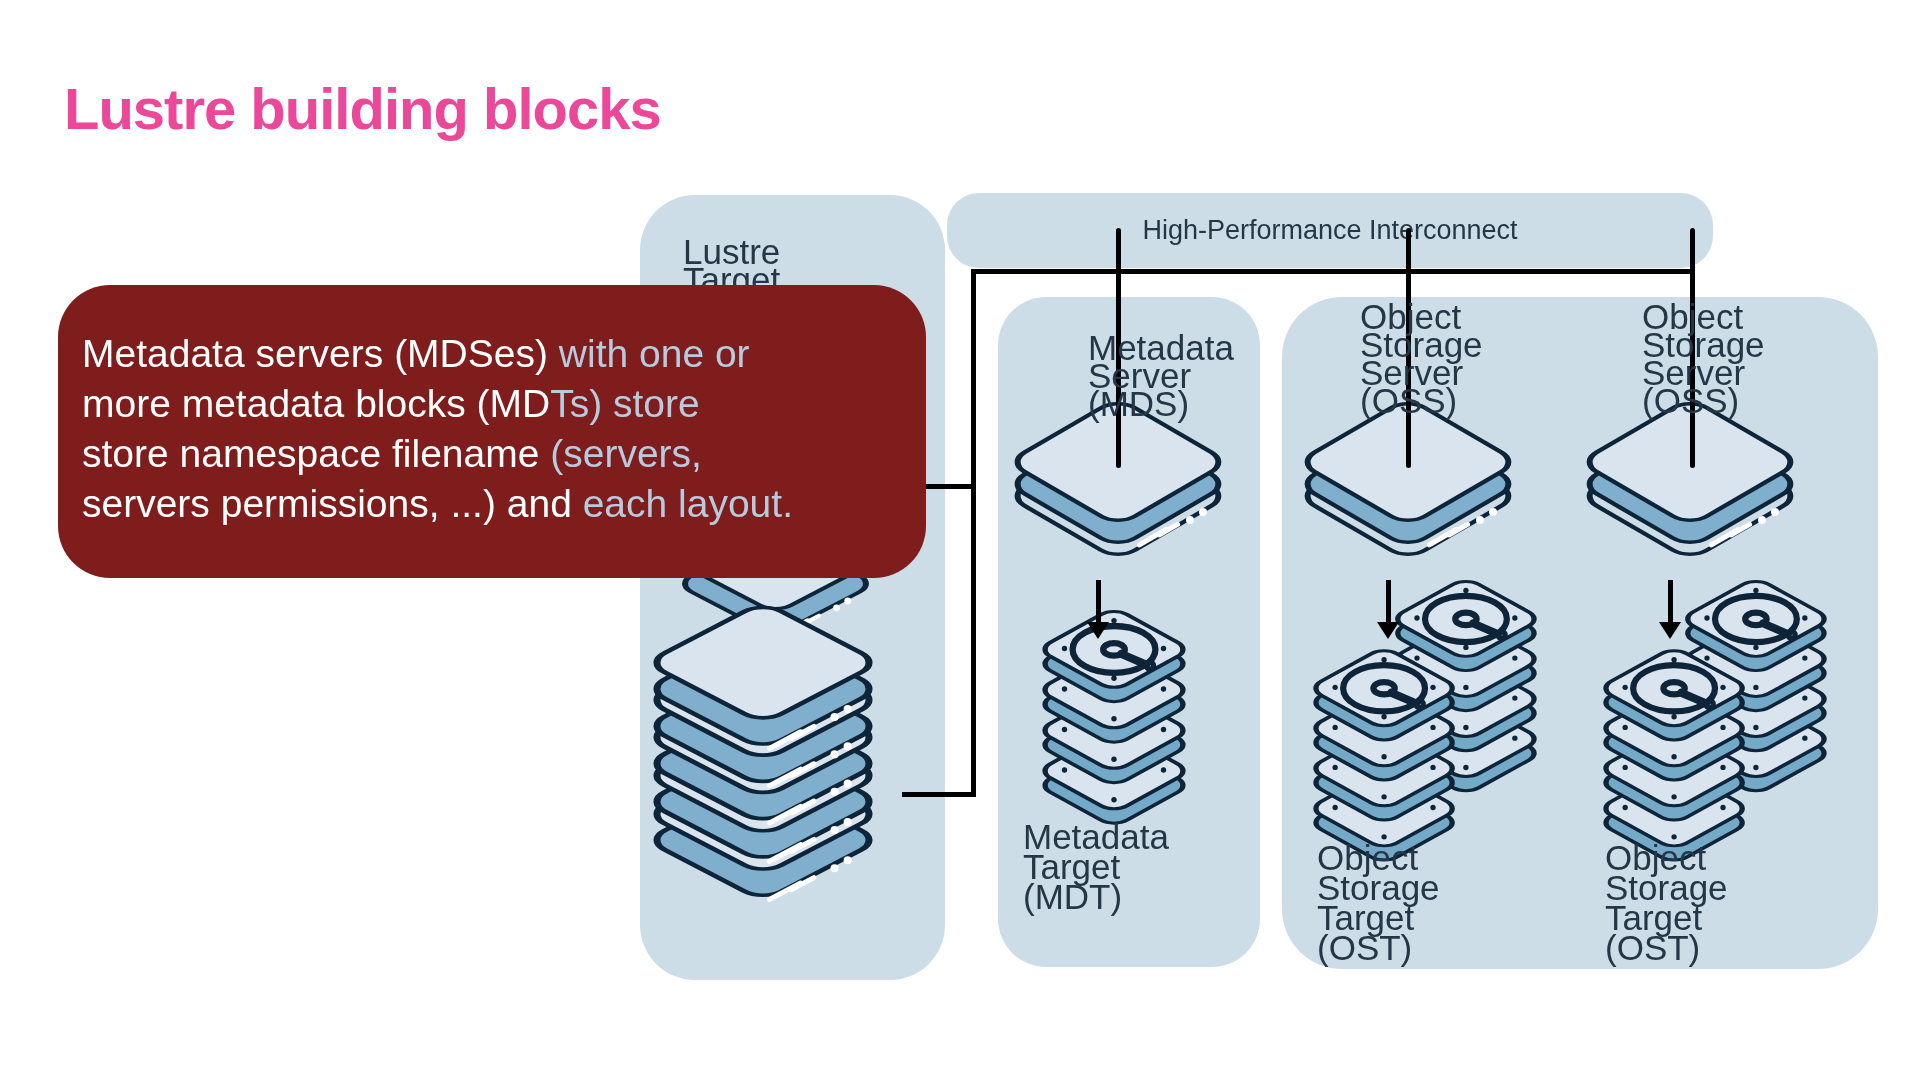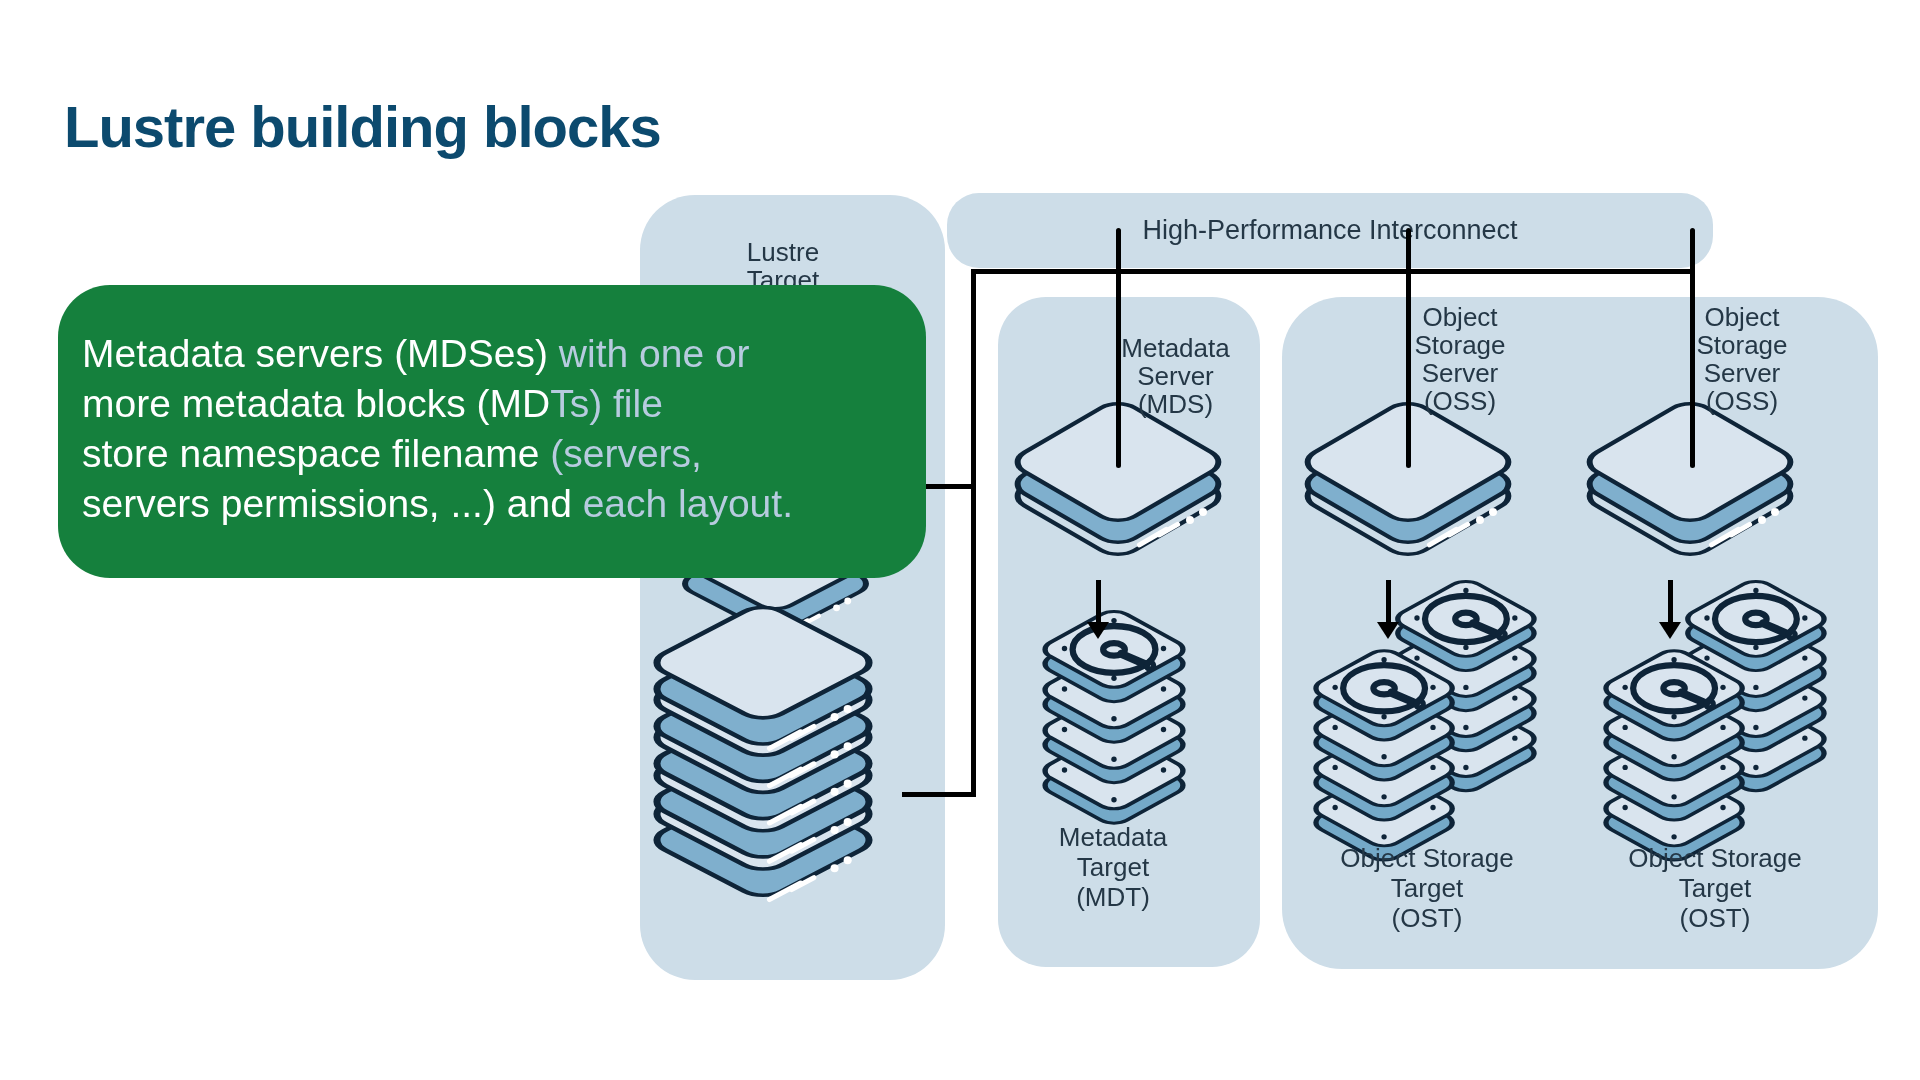--- a/index.html
+++ b/index.html
@@ -1,47 +1,47 @@
 <!DOCTYPE html>
 <html><head>
 <meta charset="utf-8">
 <style>
   html,body{margin:0;padding:0;background:#ffffff;font-family:"Liberation Sans",sans-serif;}
   .stage{position:relative;width:1920px;height:1080px;overflow:hidden;background:#ffffff;}
 
-  .title{position:absolute;left:64px;top:54px;font-size:58px;font-weight:bold;
-         letter-spacing:-1px;color:#0c4a6e;z-index:4;}
+  .title{position:absolute;left:64px;top:36px;font-size:58px;font-weight:bold;
+         letter-spacing:-1px;color:#ec4899;z-index:4;}
 
   
   .panel{position:absolute;background:#cdddE8;z-index:1;}
   .clients-panel{left:640px;top:195px;width:305px;height:785px;border-radius:55px;}
   .bar{left:947px;top:193px;width:766px;height:75px;border-radius:32px;
        display:flex;align-items:center;justify-content:center;}
   .mds-panel{left:998px;top:297px;width:262px;height:670px;border-radius:48px;}
   .oss-panel{left:1282px;top:297px;width:596px;height:672px;border-radius:60px;}
 
   
   .line{position:absolute;background:#000;z-index:3;}
   .cap{border-radius:3px;}
 
   
-  .lbl{position:absolute;color:#243746;font-size:26px;line-height:28px;text-align:center;z-index:4;}
+  .lbl{position:absolute;color:#243746;font-size:35px;line-height:28px;text-align:left;z-index:4;}
   .lbl span{display:block;}
   .bar-label{position:relative;color:#243746;font-size:27px;z-index:4;}
   .tlbl{line-height:30px;}
 
   
   .arrow{position:absolute;width:5px;height:44px;background:#000;z-index:3;}
   .arrow::after{content:"";position:absolute;left:-9px;top:42px;width:0;height:0;
      border-left:11px solid transparent;border-right:11px solid transparent;border-top:17px solid #000;}
 
   .icon{position:absolute;z-index:2;}
 
   
-  .callout{position:absolute;left:58px;top:285px;width:868px;height:293px;background:#15803d;
+  .callout{position:absolute;left:58px;top:285px;width:868px;height:293px;background:#7f1d1d;
            border-radius:52px;z-index:5;box-sizing:border-box;padding:44px 0 0 24px;}
   .callout p{margin:0;font-size:39px;line-height:50px;width:810px;}
   .callout .b{color:#ffffff;}
   .callout .m{color:#b7cbdf;}
 </style>
 </head>
 <body>
 
 <svg width="0" height="0" style="position:absolute">
   <defs>
@@ -199,19 +199,19 @@
   </div>
   <div class="lbl tlbl" style="left:1605px;top:843px;width:220px;">
     <span>Object Storage</span>
     <span>Target</span>
     <span>(OST)</span>
   </div>
 
   <div class="callout">
     <p>
       <span class="b">Metadata servers (MDSes) </span><span class="m">with one or</span><br>
-      <span class="b">more metadata blocks (MD</span><span class="m">Ts) file</span><br>
+      <span class="b">more metadata blocks (MD</span><span class="m">Ts) store</span><br>
       <span class="b">store namespace filename </span><span class="m">(servers,</span><br>
       <span class="b">servers permissions, ...) and </span><span class="m">each layout.</span>
     </p>
   </div>
 
 </div>
 
 </body></html>

